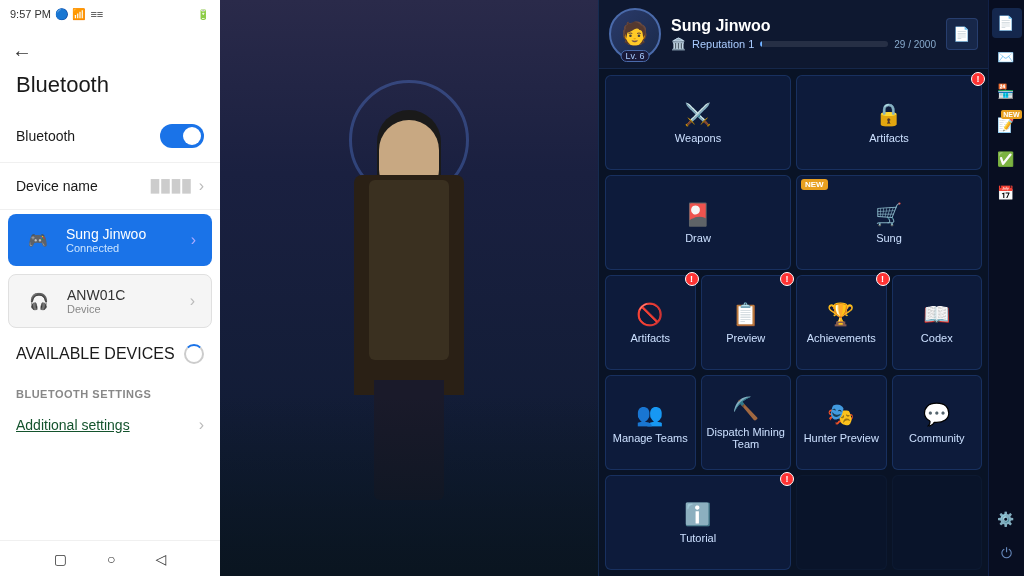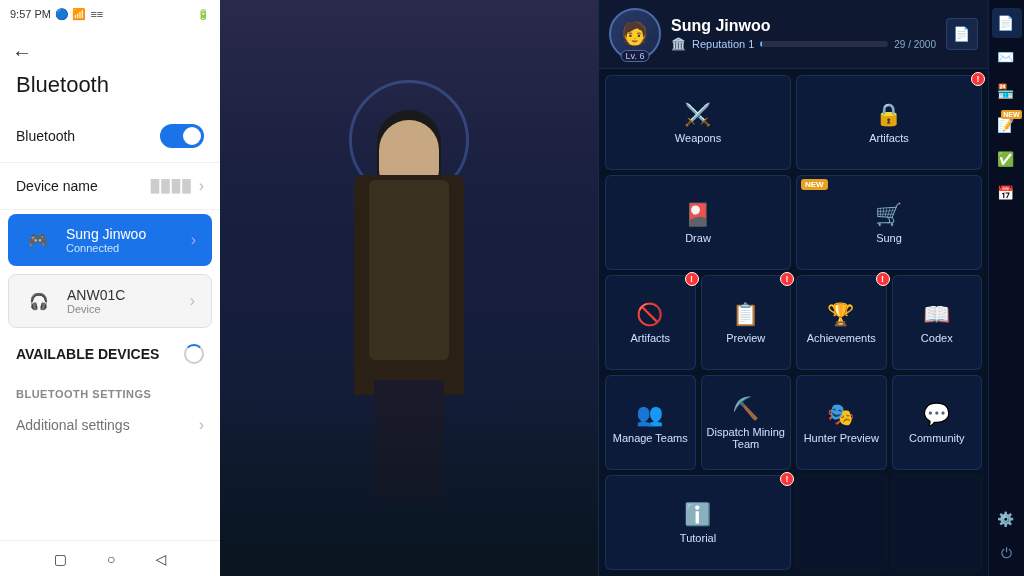--- a/index.html
+++ b/index.html
@@ -144,22 +144,22 @@
     }
     .device-item.saved .device-status { color: #888; }
 
     .available-row {
       display: flex;
       align-items: center;
       justify-content: space-between;
       padding: 12px 16px;
     }
     .available-label {
-      font-size: 14px;
-      font-weight: 700;
+      font-size: 16px;
+      font-weight: 400;
       color: #1a1a1a;
     }
     .spinner {
       width: 20px;
       height: 20px;
       border: 2px solid #ccc;
       border-top-color: #1a73e8;
       border-radius: 50%;
     }
 
@@ -171,21 +171,22 @@
       letter-spacing: 0.5px;
     }
     .additional-settings-row {
       display: flex;
       align-items: center;
       justify-content: space-between;
       padding: 12px 16px;
     }
     .additional-settings-label {
       font-size: 14px;
-      color: #737373;
+      color: #14532d;
+      text-decoration: underline;
     }
 
     
     .middle-panel {
       flex: 1;
       height: 576px;
       background: linear-gradient(180deg, #1a1a2e 0%, #16213e 40%, #0f3460 100%);
       position: relative;
       overflow: hidden;
     }

